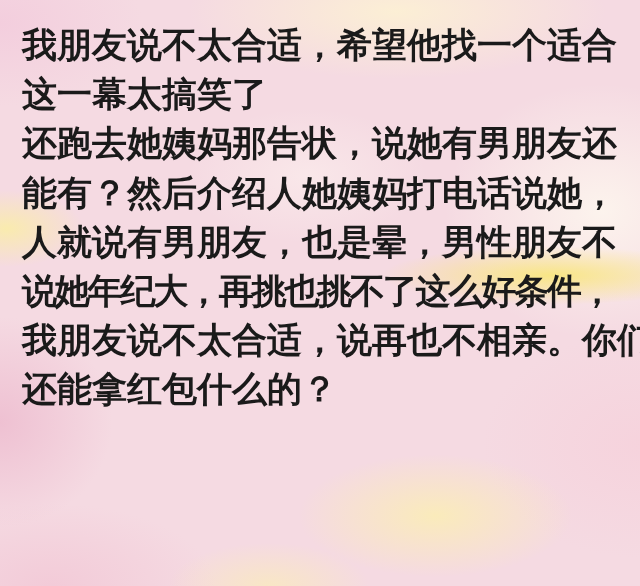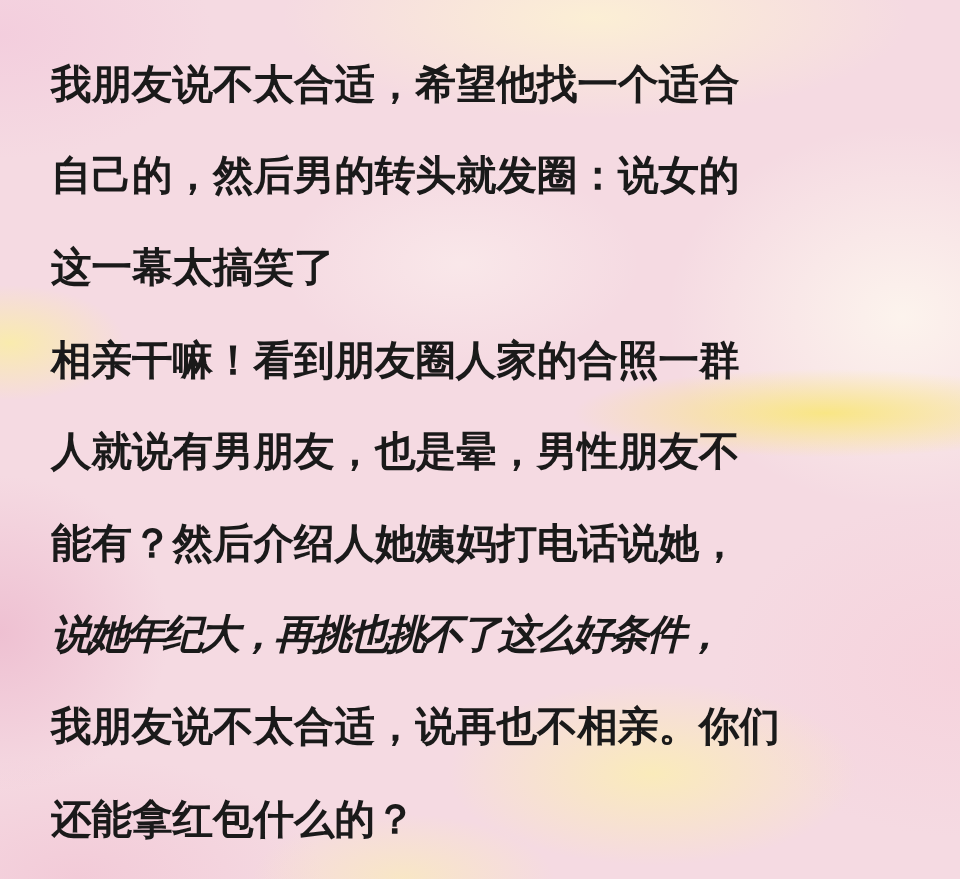--- a/index.html
+++ b/index.html
@@ -31,40 +31,38 @@
       
       radial-gradient(ellipse 150px 140px at 0% 72%, rgba(238,191,209,0.95), rgba(238,191,209,0) 75%),
       radial-gradient(ellipse 220px 110px at 8% 100%, rgba(242,200,214,0.85), rgba(242,200,214,0) 75%),
       
       radial-gradient(ellipse 190px 110px at 0% 4%, rgba(243,205,221,0.95), rgba(243,205,221,0) 75%),
       
       radial-gradient(ellipse 210px 150px at 100% 76%, rgba(246,210,220,0.9), rgba(246,210,220,0) 75%);
     font-family: "Liberation Sans", sans-serif;
   }
   .line {
-    margin: 16px;
+    margin: 4px;
     height: 45.2px;
     line-height: 45.2px;
-    font-size: 27px;
+    font-size: 35px;
     font-weight: 600;
     color: #1a1a1a;
     white-space: nowrap;
     letter-spacing: 0;
   }
   .line.condensed {
     letter-spacing: -2.2px;
-    font-style: italic;
   }
 </style>
 </head>
 <body>
 
 <div class="card">
   <p class="line">我朋友说不太合适，希望他找一个适合</p>
-  <p class="line">自己的，然后男的转头就发圈：说女的</p>
   <p class="line">这一幕太搞笑了</p>
-  <p class="line">相亲干嘛！看到朋友圈人家的合照一群</p>
+  <p class="line">还跑去她姨妈那告状，说她有男朋友还</p>
+  <p class="line">能有？然后介绍人她姨妈打电话说她，</p>
   <p class="line">人就说有男朋友，也是晕，男性朋友不</p>
-  <p class="line">能有？然后介绍人她姨妈打电话说她，</p>
   <p class="line condensed">说她年纪大，再挑也挑不了这么好条件，</p>
   <p class="line">我朋友说不太合适，说再也不相亲。你们</p>
   <p class="line">还能拿红包什么的？</p>
 </div>
 
 </body></html>

